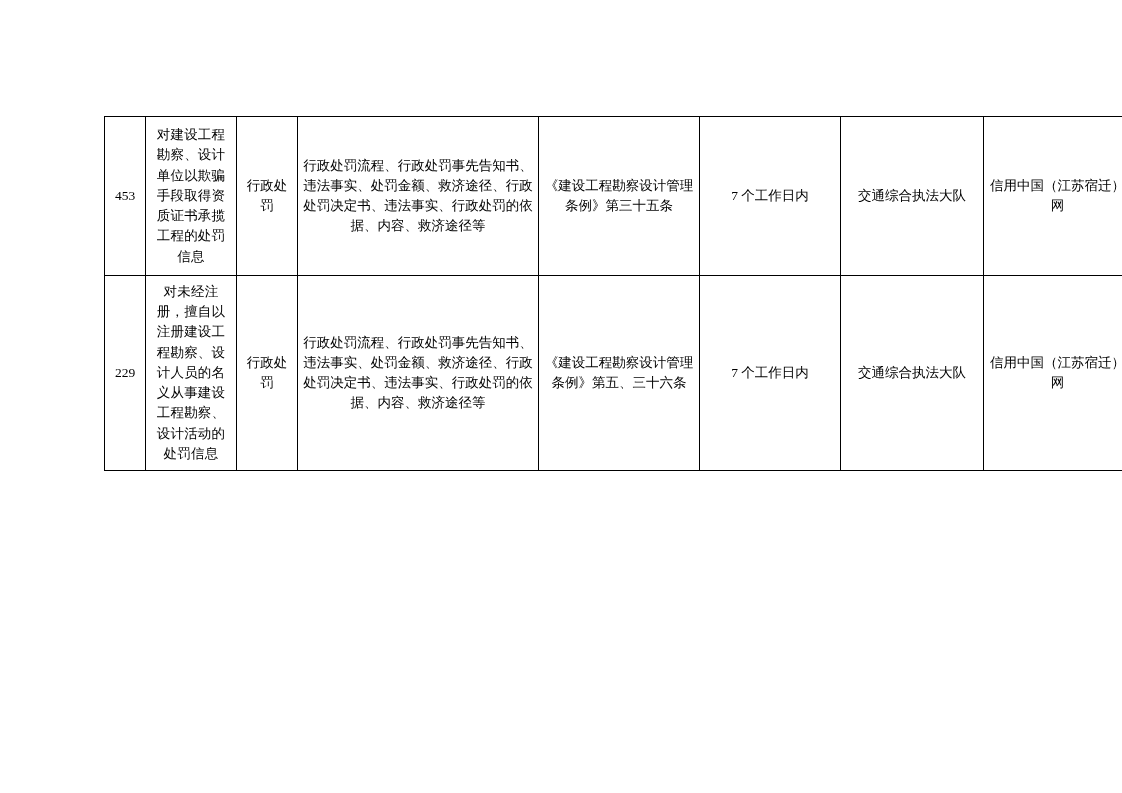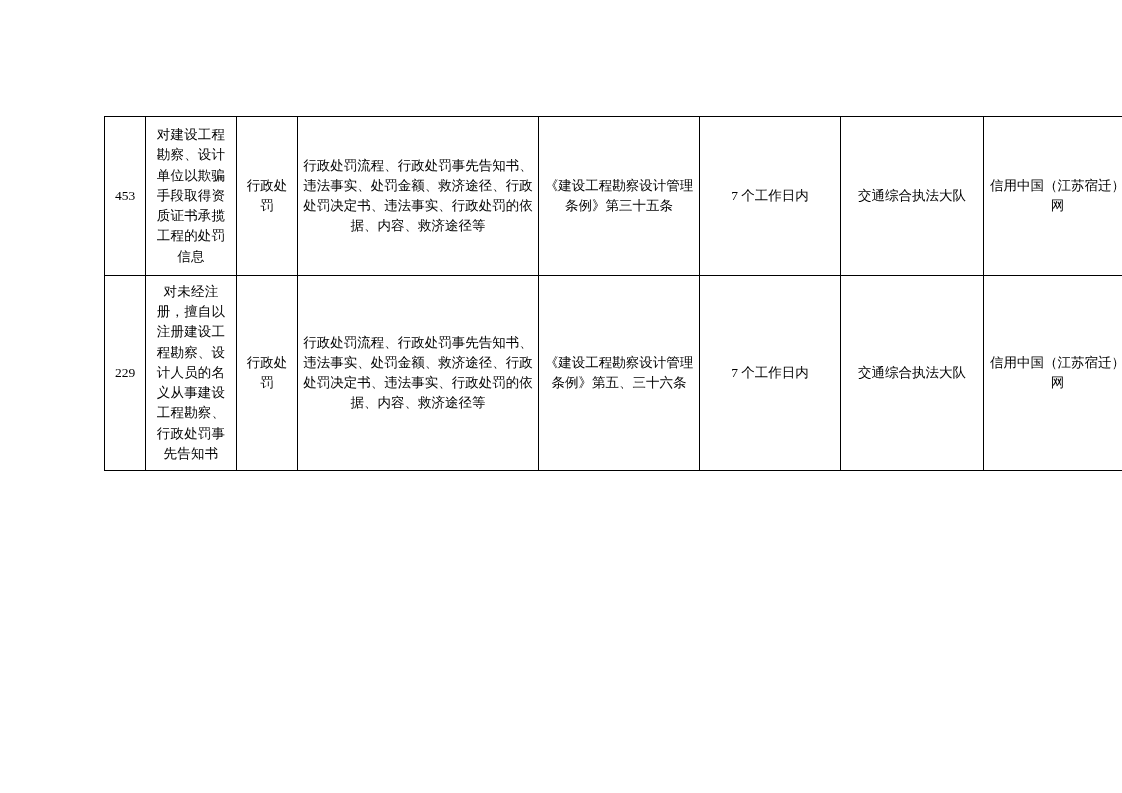--- a/index.html
+++ b/index.html
@@ -85,21 +85,21 @@
         <td class="col-name cell-name">对建设工程勘察、设计单位以欺骗手段取得资质证书承揽工程的处罚信息</td>
         <td class="col-type cell-type">行政处罚</td>
         <td class="col-items cell-items">行政处罚流程、行政处罚事先告知书、违法事实、处罚金额、救济途径、行政处罚决定书、违法事实、行政处罚的依据、内容、救济途径等</td>
         <td class="col-basis cell-basis">《建设工程勘察设计管理条例》第三十五条</td>
         <td class="col-period cell-period">7 个工作日内</td>
         <td class="col-org cell-org">交通综合执法大队</td>
         <td class="col-source cell-source">信用中国（江苏宿迁）网</td>
       </tr>
       <tr class="r2">
         <td class="col-no cell-no">229</td>
-        <td class="col-name cell-name">对未经注册，擅自以注册建设工程勘察、设计人员的名义从事建设工程勘察、行政处罚事先告知书</td>
+        <td class="col-name cell-name">对未经注册，擅自以注册建设工程勘察、设计人员的名义从事建设工程勘察、设计活动的处罚信息</td>
         <td class="col-type cell-type">行政处罚</td>
         <td class="col-items cell-items">行政处罚流程、行政处罚事先告知书、违法事实、处罚金额、救济途径、行政处罚决定书、违法事实、行政处罚的依据、内容、救济途径等</td>
         <td class="col-basis cell-basis">《建设工程勘察设计管理条例》第五、三十六条</td>
         <td class="col-period cell-period">7 个工作日内</td>
         <td class="col-org cell-org">交通综合执法大队</td>
         <td class="col-source cell-source">信用中国（江苏宿迁）网</td>
       </tr>
     </tbody>
   </table>
 </div>

